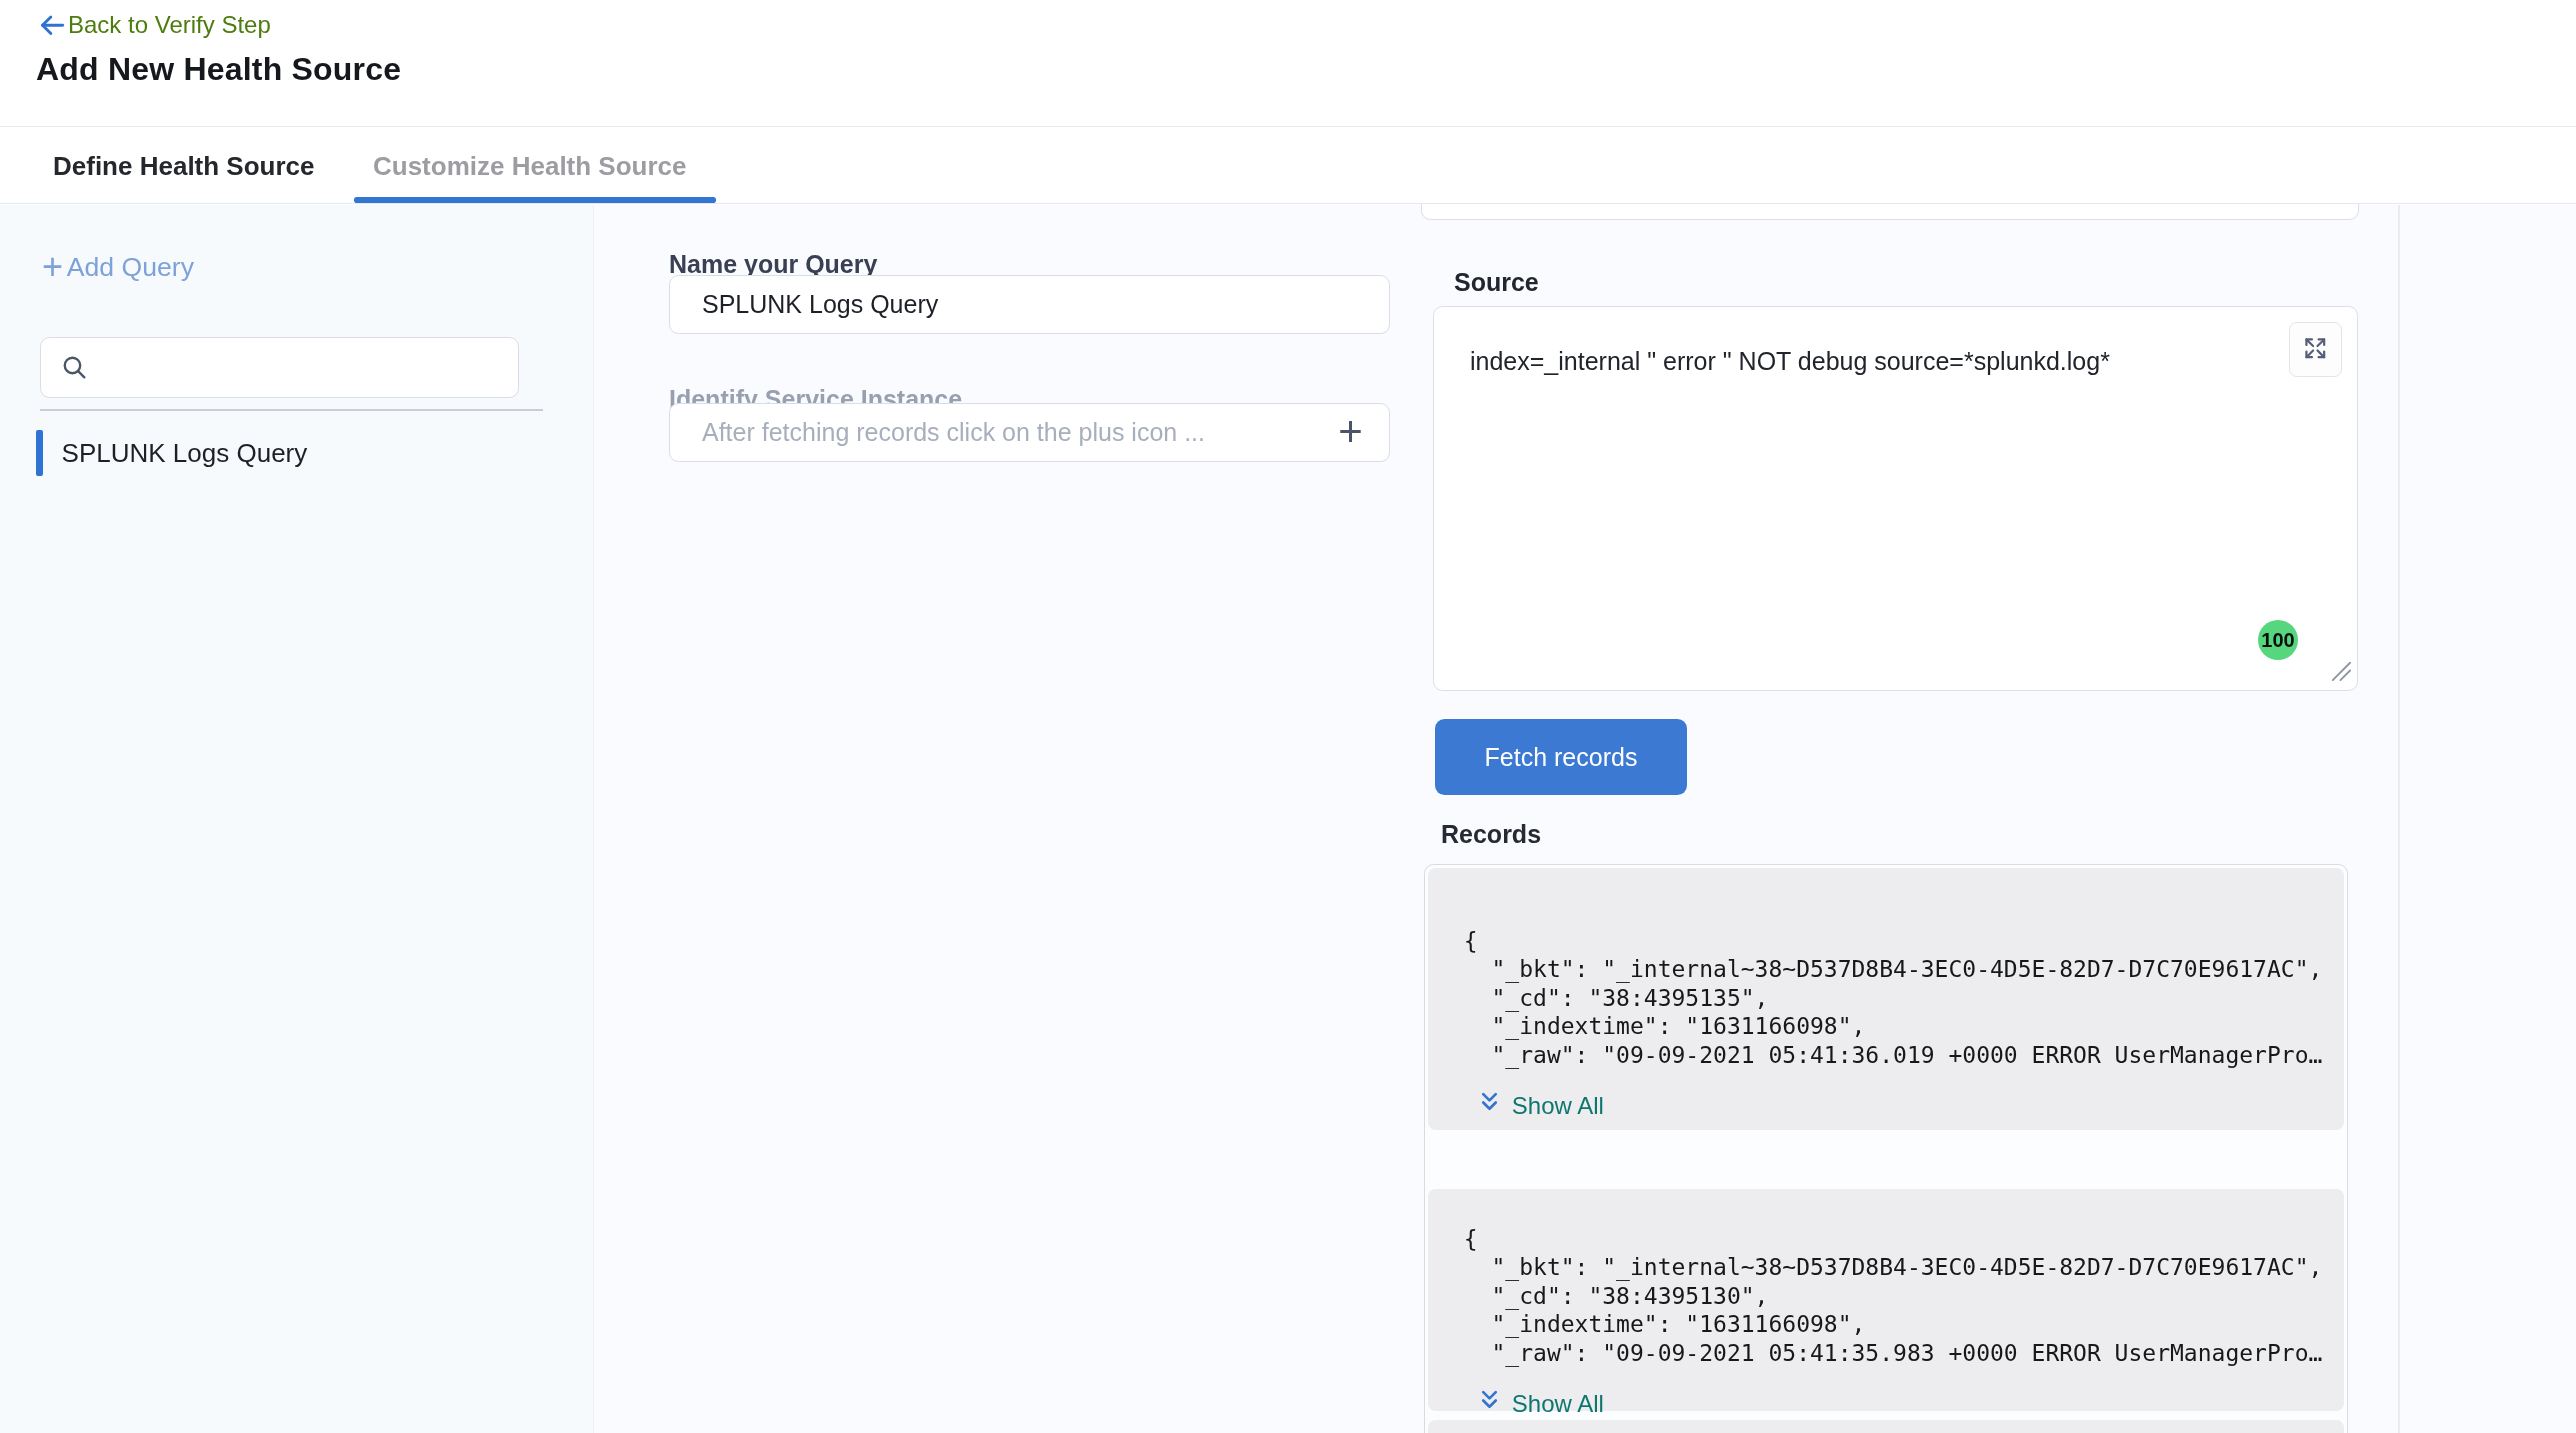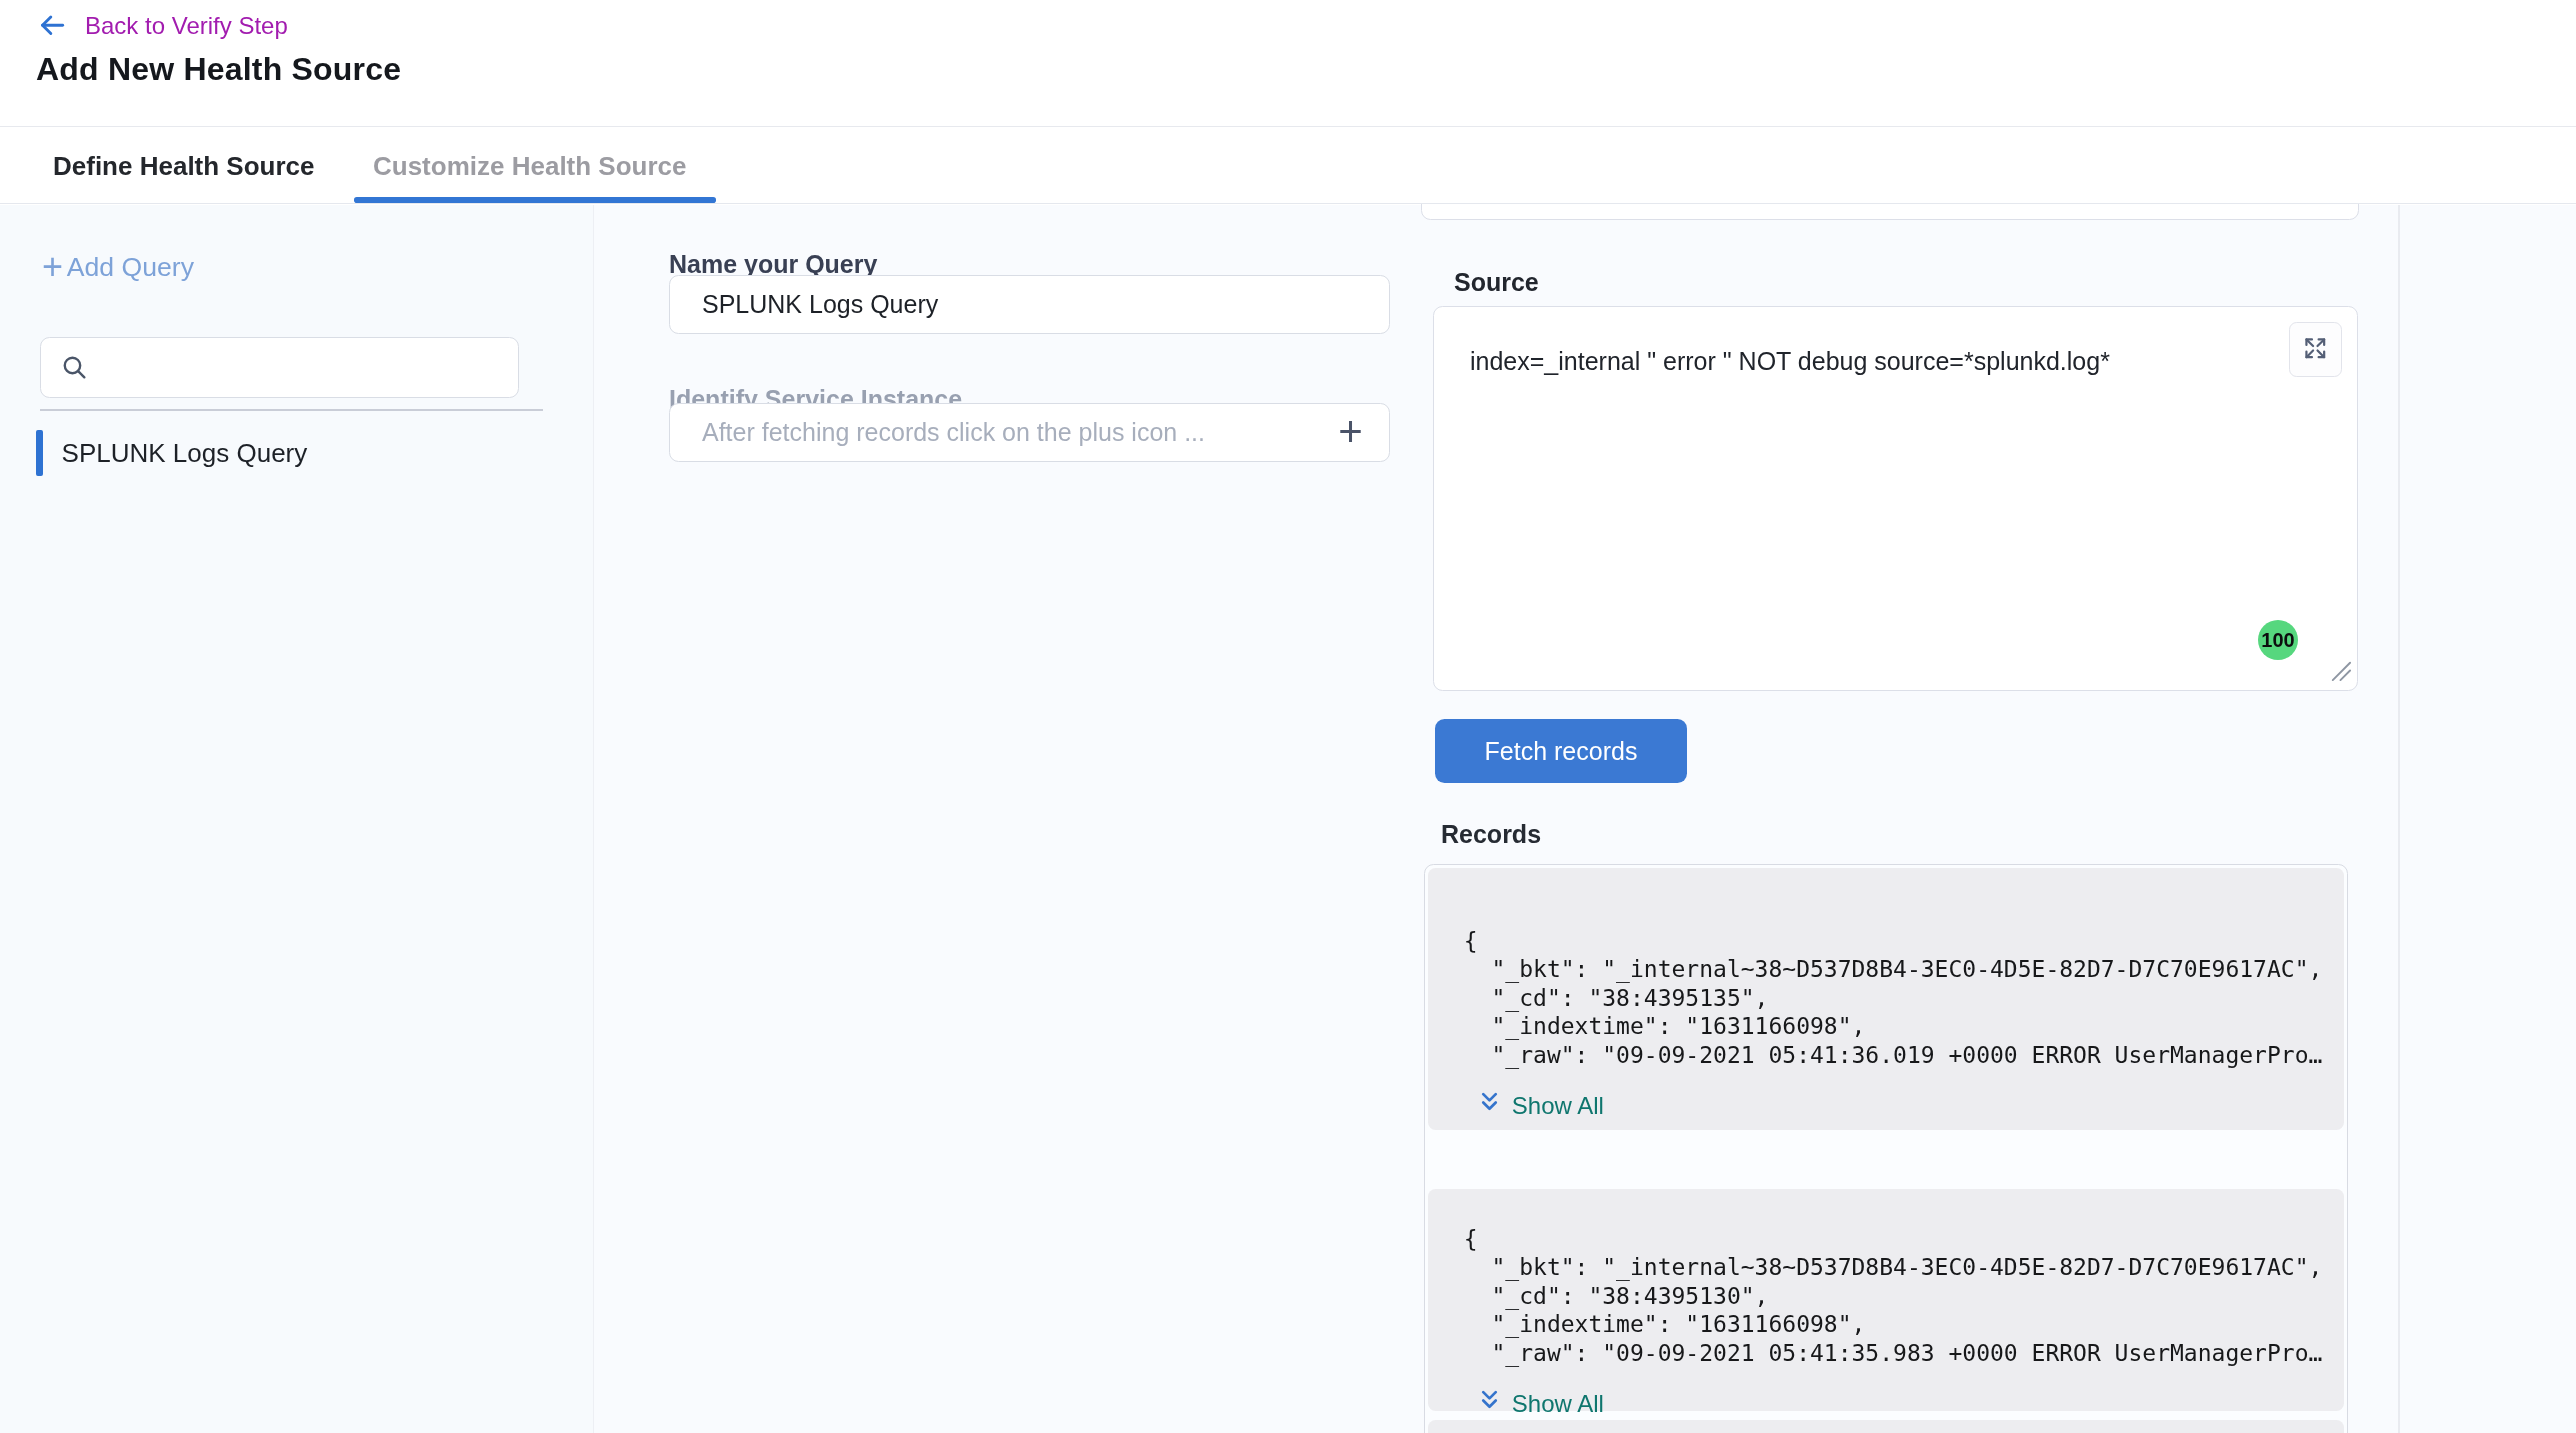--- a/index.html
+++ b/index.html
@@ -2,21 +2,21 @@
 <html style="font-size:15px"><head>
 <meta charset="utf-8">
 <style>
   html,body{margin:0;padding:0;}
   .page{
     position:relative;width:2576px;height:1433px;overflow:hidden;background:#ffffff;
     font-family:"Liberation Sans", sans-serif;color:#1d2127;
   }
   
   .header{position:absolute;top:0;left:0;right:0;height:126px;background:#fff;border-bottom:1.9px solid #e7e9ee;z-index:6;}
-  .back-link{position:absolute;top:11.4px;left:36px;display:flex;align-items:flex-end;gap:17px;color:#a21caf;font-size:24px;font-weight:500;cursor:pointer;}
+  .back-link{position:absolute;top:11.4px;left:36px;display:flex;align-items:flex-start;color:#4d7c0f;font-size:24px;font-weight:500;cursor:pointer;}
   .back-link svg{display:block;}
   .page-title{position:absolute;top:51px;left:36px;font-size:32px;font-weight:700;color:#15181d;letter-spacing:0.2px;}
   
   .tabbar{position:absolute;top:128px;left:0;right:0;height:75px;background:#fff;border-bottom:1.9px solid #e5e8ee;z-index:5;}
   .tab{position:absolute;top:23px;font-size:26px;font-weight:600;cursor:pointer;}
   .tab-define{left:53px;color:#24272c;}
   .tab-customize{left:373px;color:#9c9ca2;}
   .tab-underline{position:absolute;top:69px;left:354px;width:362px;height:5.7px;background:#3276d4;border-radius:2.8px;}
   
   .content{position:absolute;top:205px;left:0;right:0;bottom:0;background:#f9fbfe;z-index:1;}
@@ -48,21 +48,21 @@
   
   .cut-input{position:absolute;left:1421px;top:-38px;width:938px;height:53px;background:#fff;border:1.9px solid #dcdfe8;border-radius:9.5px;box-sizing:border-box;}
   .query-label{left:1454px;top:63px;color:#22262e;}
   .query-box{position:absolute;left:1433px;top:101px;width:925px;height:385px;background:#fff;border:1.9px solid #dcdfe8;border-radius:9.5px;box-sizing:border-box;}
   .query-text{position:absolute;left:36px;top:40px;right:104px;font-size:25px;color:#20242b;white-space:pre-wrap;}
   .expand-btn{position:absolute;top:15px;right:15px;width:53px;height:55px;background:#fdfdfe;border:1.9px solid #e2e4eb;border-radius:7.6px;
     display:flex;align-items:center;justify-content:center;cursor:pointer;box-sizing:border-box;}
   .count-badge{position:absolute;right:59px;bottom:30px;width:40px;height:40px;border-radius:50%;background:#56d77e;
     display:flex;align-items:center;justify-content:center;font-size:20px;font-weight:700;color:#0c0d0e;margin-left:44px;}
   .resize-grip{position:absolute;right:4.7px;bottom:4.7px;cursor:nwse-resize;}
-  .fetch-btn{position:absolute;left:1435px;top:514px;width:252px;height:64px;background:#3b79d3;border:none;border-radius:9.5px;
+  .fetch-btn{position:absolute;left:1435px;top:514px;width:252px;height:76px;background:#3b79d3;border:none;border-radius:9.5px;
     color:#fff;font-size:25px;font-weight:500;font-family:"Liberation Sans",sans-serif;cursor:pointer;}
   .records-label{left:1441px;top:615px;color:#262b33;}
   .records-panel{position:absolute;left:1424px;top:659px;width:924px;height:1329px;background:#fbfdff;border:1.9px solid #d8dbe3;border-radius:9.5px;box-sizing:border-box;padding:2.8px;overflow:hidden;}
   .record-card{background:#ededf0;border-radius:7.6px;position:relative;}
   .record-card.first{height:262px;margin-bottom:59px;}
   .record-card.second{height:222px;margin-bottom:9.5px;}
   .record-card.sliver{height:380px;}
   .json-block{font-family:"DejaVu Sans Mono", monospace;font-size:23px;line-height:28.5px;color:#17181a;}
   .record-card.first .json-block{padding:59px 0 0 36px;}
   .record-card.second .json-block{padding:36px 0 0 36px;}

